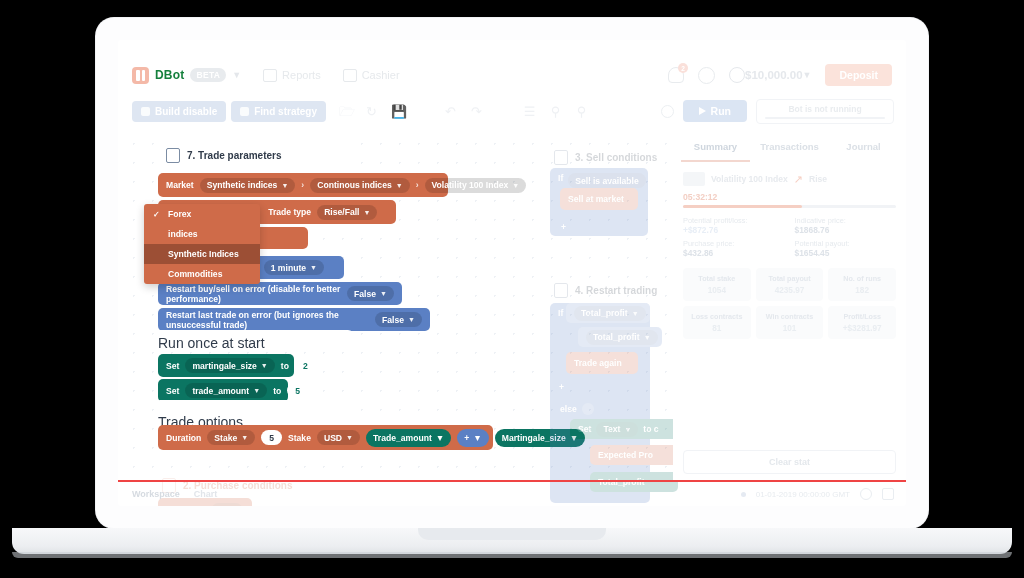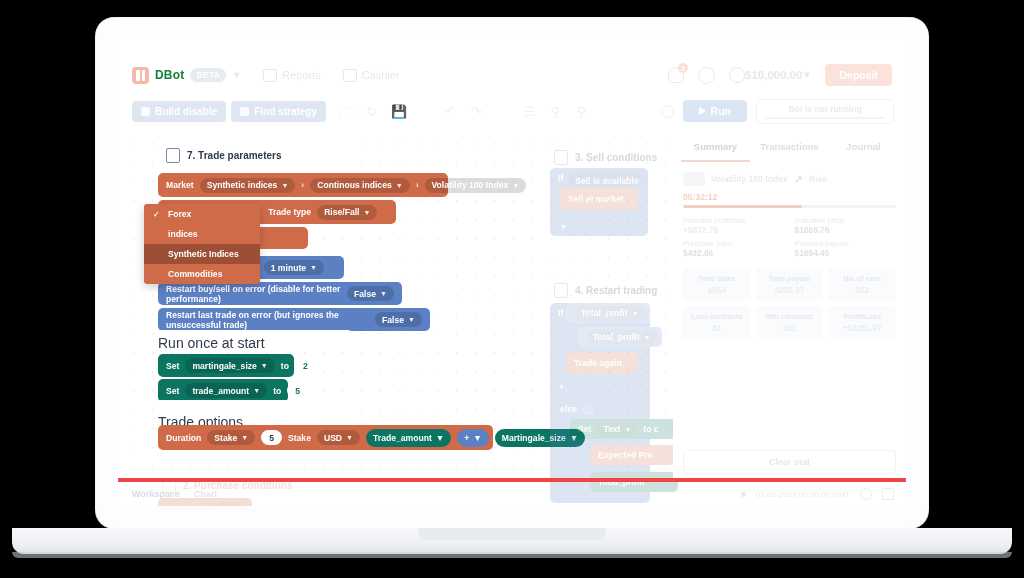--- a/index.html
+++ b/index.html
@@ -113,21 +113,21 @@
   .kv-l{font-size:7.4px;color:#e6eaee;}
   .kv-v{font-size:8.4px;font-weight:bold;color:#dde2e8;}
   .kv-v.pos{color:#e8eef6;}
   .stats{display:grid;grid-template-columns:1fr 1fr 1fr;gap:5px;padding:10px 10px 0;}
   .stat{background:#fafbfc;border-radius:4px;padding:6px 2px;text-align:center;}
   .stat .l{font-size:7.2px;font-weight:bold;color:#e4e8ed;}
   .stat .v{font-size:8.2px;font-weight:bold;color:#e9edf1;margin-top:3px;}
   .clearbtn{position:absolute;left:10px;right:10px;bottom:8px;border:1px solid #f1f3f6;border-radius:4px;text-align:center;padding:6px 0;font-size:9px;font-weight:bold;color:#e4e8ec;}
 
   
-  .botbar{position:absolute;left:0;bottom:0;width:100%;height:24px;display:flex;align-items:center;border-top:4px solid #ef4444;}
+  .botbar{position:absolute;left:0;bottom:0;width:100%;height:24px;display:flex;align-items:center;border-top:2px solid #ef4444;}
   .bot-tab{font-size:9px;font-weight:bold;color:#e1e5ea;margin-left:14px;}
   .bot-tab.active{color:#d6dbe1;}
   .bot-right{margin-left:auto;display:flex;align-items:center;gap:10px;margin-right:12px;}
   .bot-dot{width:5px;height:5px;border-radius:50%;background:#e5eaf2;}
   .bot-time{font-size:8px;color:#e7ebef;}
   .bot-ico{width:10px;height:10px;border:1.2px solid #e9edf1;border-radius:2px;}
 </style>
 </head>
 <body>
 

